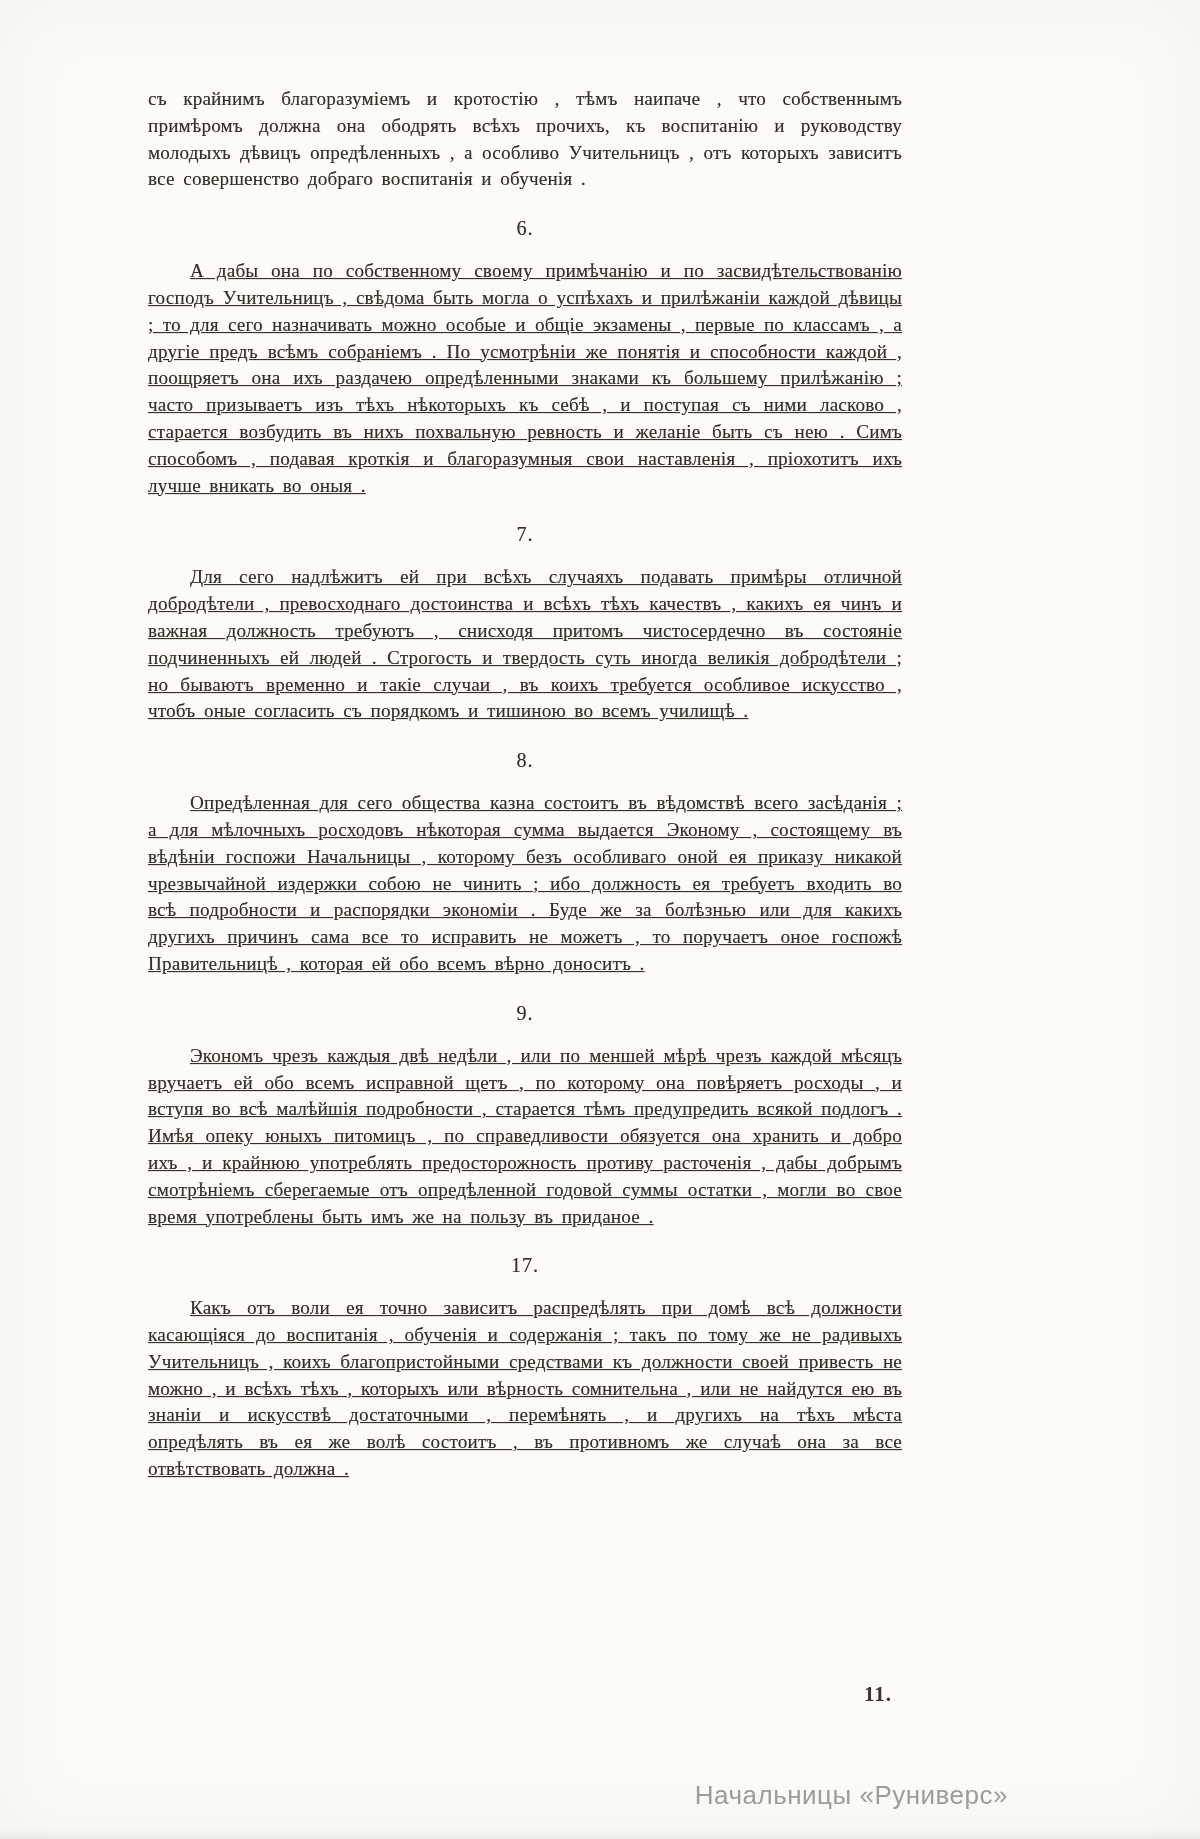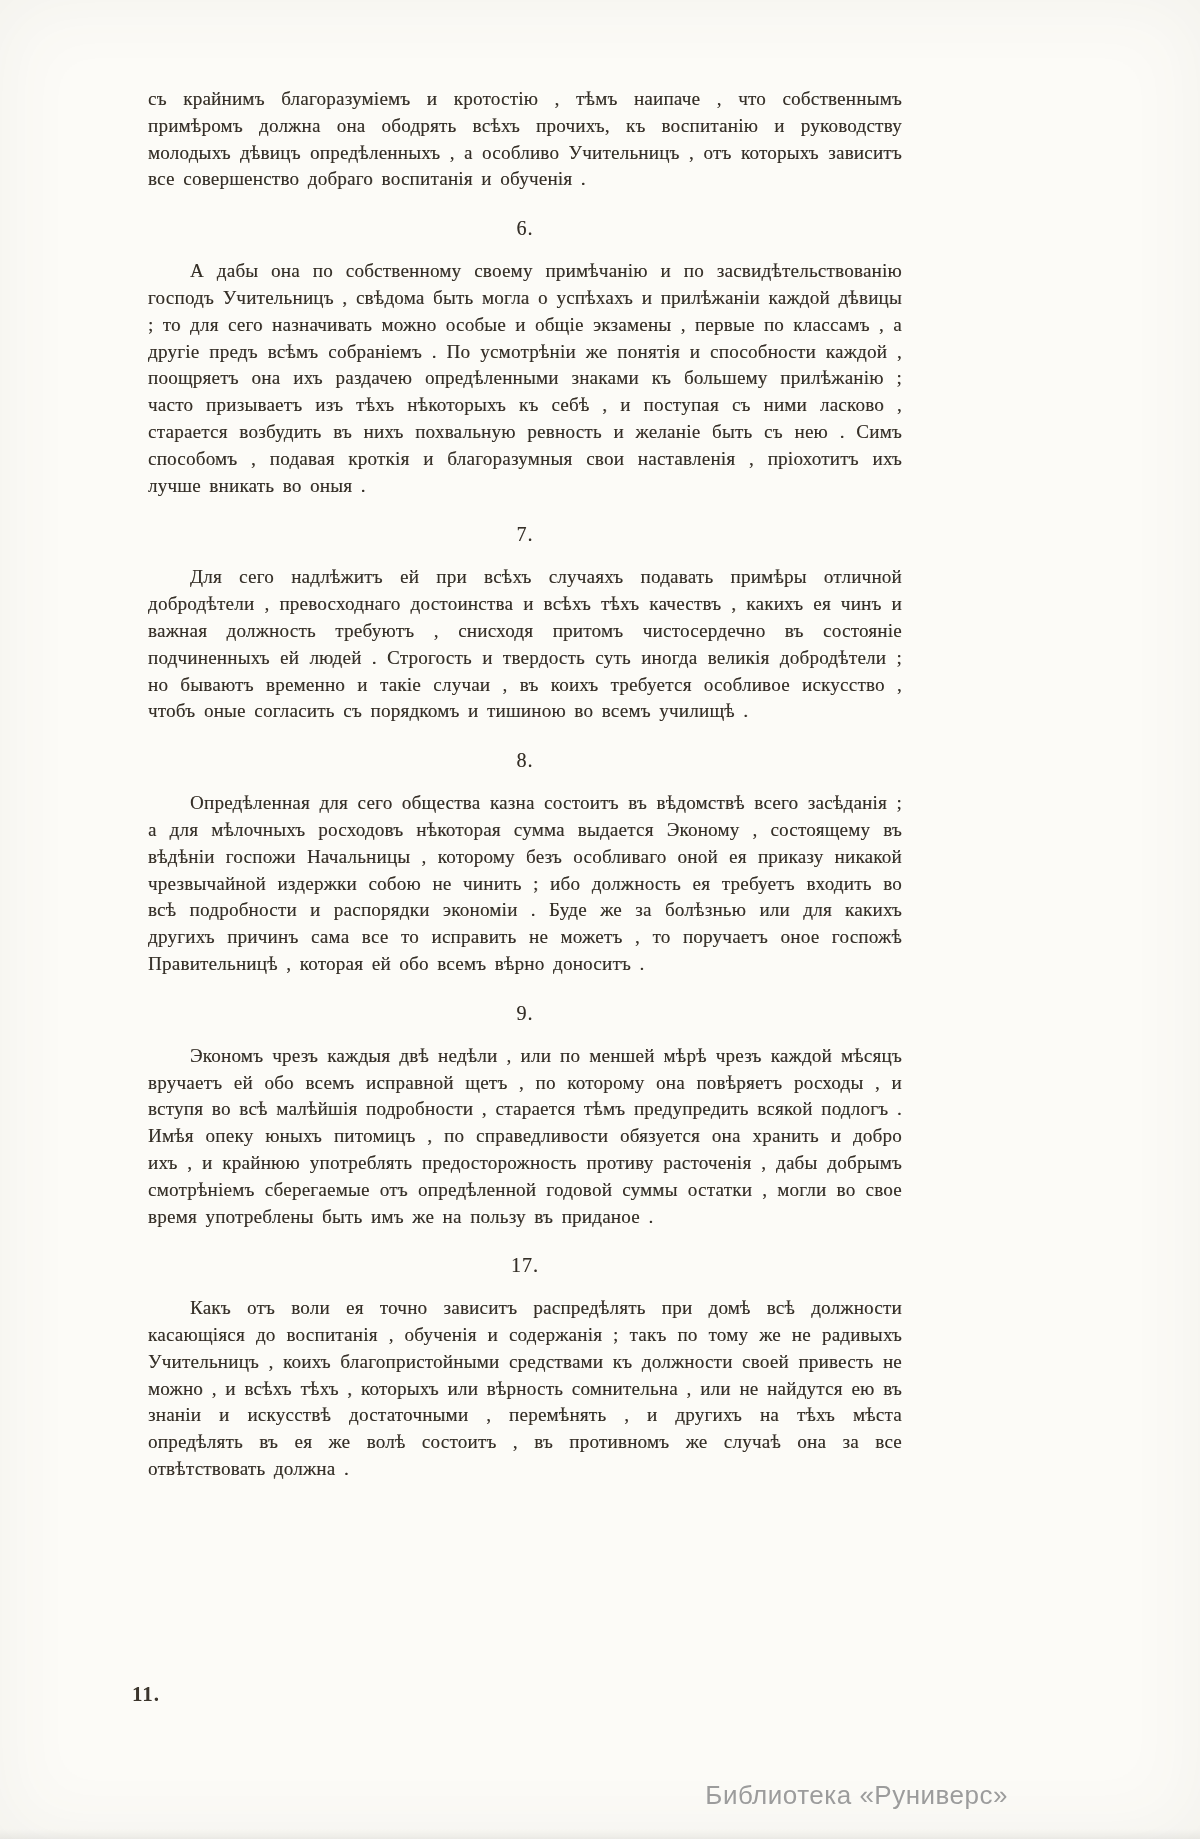--- a/index.html
+++ b/index.html
@@ -28,33 +28,35 @@
     margin: 16px;
     text-align: justify;
     font-size: 19px;
     line-height: 26.8px;
     word-spacing: 3.5px;
     letter-spacing: 0.25px;
     text-shadow: 0.3px 0.3px 0.6px rgba(53, 47, 39, 0.45);
   }
   .para.indent {
     text-indent: 42px;
+    text-decoration: underline;
   }
   .section-number {
     text-align: center;
     font-size: 20px;
     margin: 24px 0 18px 0;
     letter-spacing: 1px;
     text-shadow: 0.3px 0.3px 0.6px rgba(53, 47, 39, 0.45);
   }
   .page-number {
     position: absolute;
     top: 1682px;
     left: 132px;
     width: 760px;
+    text-align: right;
     font-size: 21px;
     font-weight: bold;
     letter-spacing: 1px;
     color: #3b352c;
   }
   .watermark {
     position: absolute;
     right: 192px;
     bottom: 28px;
     font-family: "Liberation Sans", "DejaVu Sans", sans-serif;
@@ -102,17 +104,17 @@
 
     <div class="section">
       <div class="section-number">17.</div>
       <p class="para indent">Какъ отъ воли ея точно зависитъ распредѣлять при домѣ всѣ должности касающiяся до воспитанiя , обученiя и содержанiя ; такъ по тому же не радивыхъ Учительницъ , коихъ благопристойными средствами къ должности своей привесть не можно , и всѣхъ тѣхъ , которыхъ или вѣрность сомнительна , или не найдутся ею въ знанiи и искусствѣ достаточными , перемѣнять , и другихъ на тѣхъ мѣста опредѣлять въ ея же волѣ состоитъ , въ противномъ же случаѣ она за все отвѣтствовать должна .</p>
     </div>
 
   </div>
 
   <div class="page-number">11.</div>
 
-  <div class="watermark">Библиотека «Руниверс»</div>
+  <div class="watermark">Начальницы «Руниверс»</div>
 
   <div class="scan-edge"></div>
 
 </div>
 
 </body></html>

